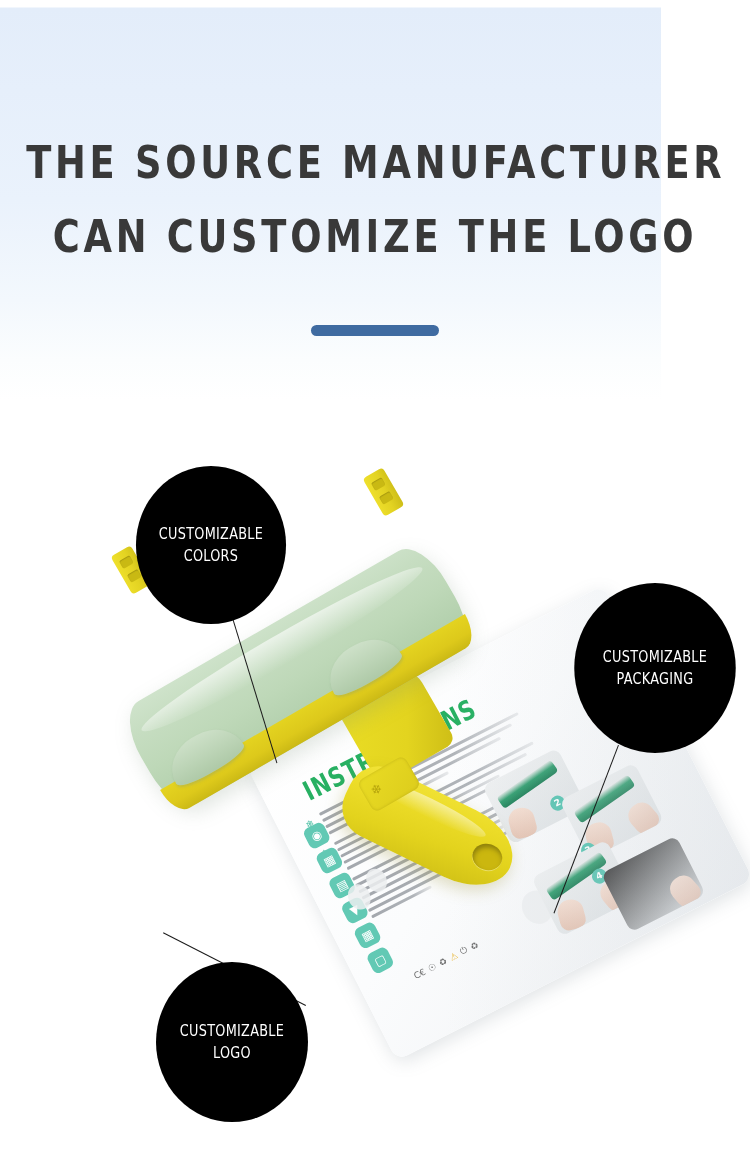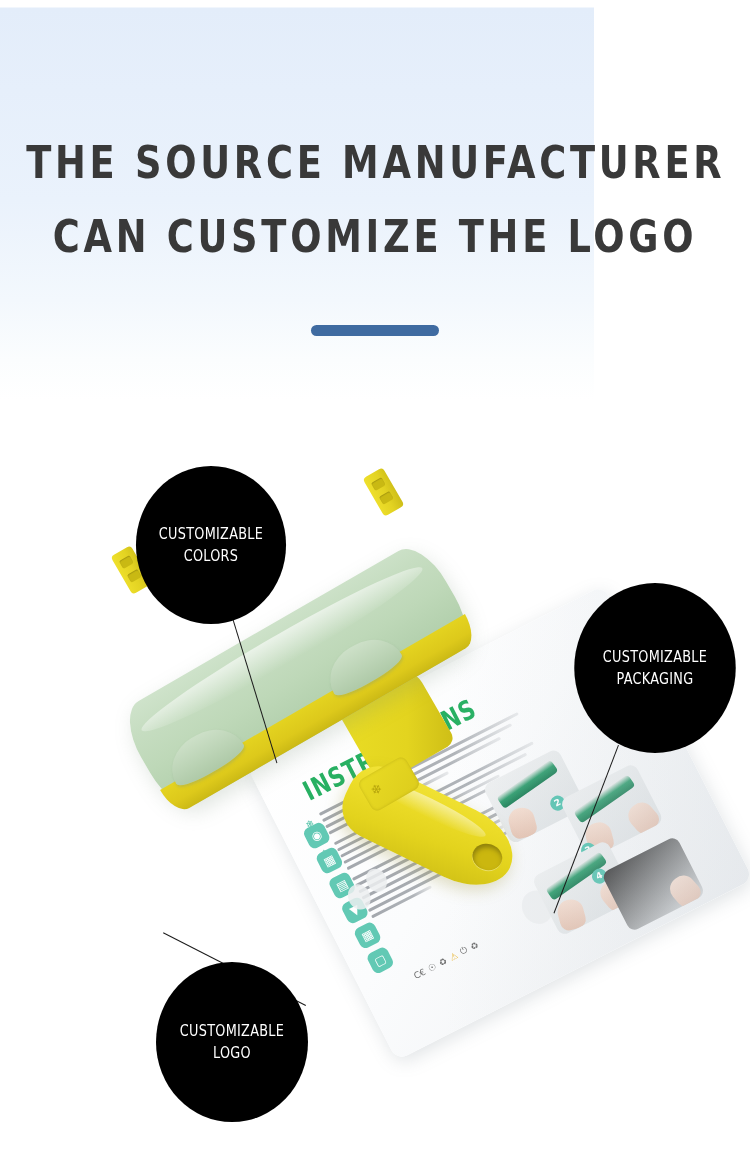--- a/index.html
+++ b/index.html
@@ -16,21 +16,21 @@
     height: 1169px;
     overflow: hidden;
     background: #ffffff;
   }
 
   
   .header {
     position: absolute;
     left: 0;
     top: 0;
-    width: 594px;
+    width: 661px;
     height: 400px;
     background: linear-gradient(to bottom,
                 #ffffff 0px, #ffffff 7px,
                 #e3edfa 8px,
                 #e6effb 90px,
                 #eaf2fc 200px,
                 #f3f8fd 300px,
                 #fbfdfe 360px,
                 #ffffff 400px);
   }

